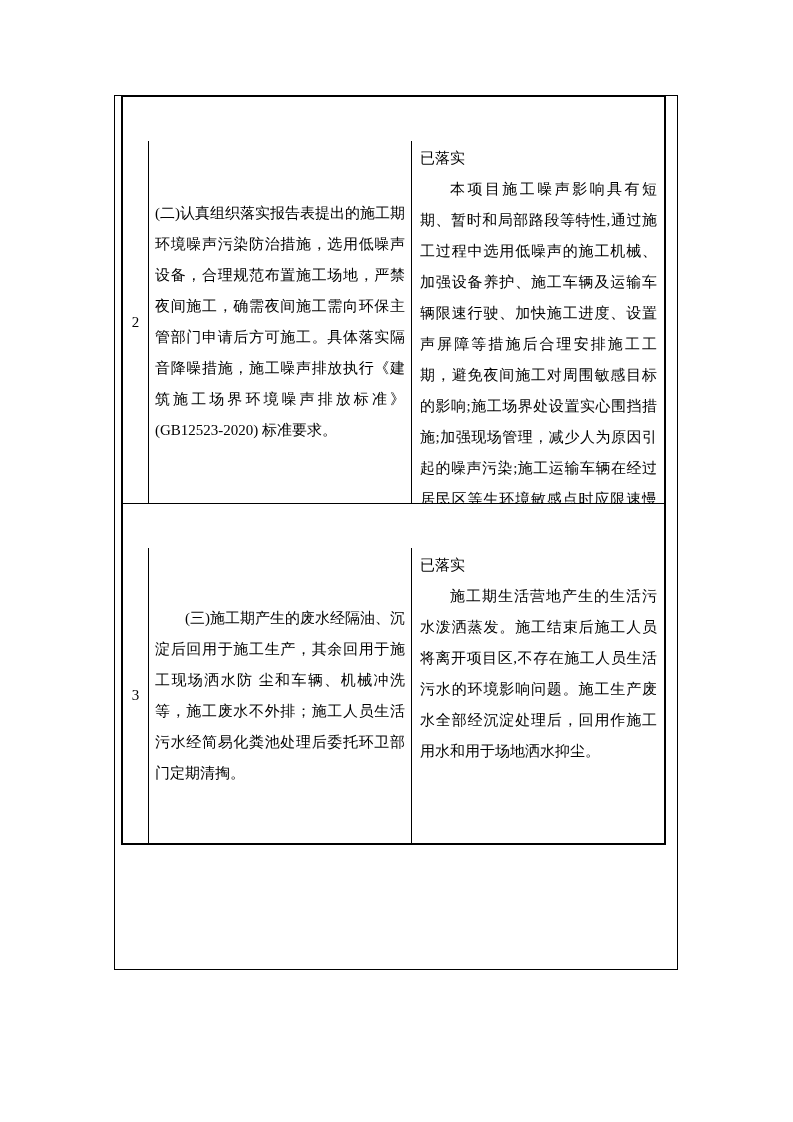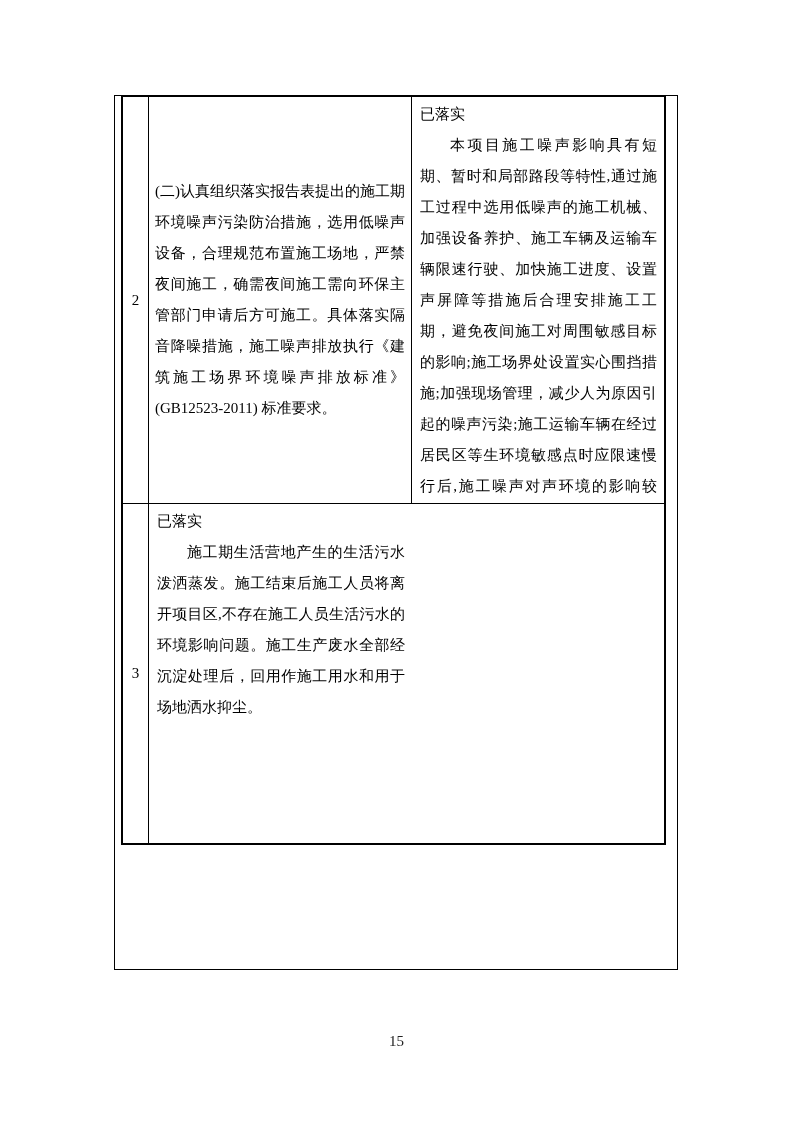--- a/index.html
+++ b/index.html
@@ -29,20 +29,21 @@
     height: 750px;
     border: 2px solid #000000;
     display: grid;
     grid-template-columns: 26px 263px 1fr;
     grid-template-rows: 407px 1fr;
   }
   .cell {
     border-right: 1px solid #000000;
     border-bottom: 1px solid #000000;
     overflow: hidden;
+    margin-top: 44px;
   }
   .cell.last-col { border-right: none; }
   .cell.last-row { border-bottom: none; }
   .cell-num {
     display: flex;
     align-items: center;
     justify-content: center;
     font-size: 15px;
   }
   .cell-measure {
@@ -85,33 +86,35 @@
 
 <div class="page">
 
   <div class="outer-border"></div>
 
   <div class="verify-table">
 
     <div class="cell cell-num">2</div>
 
     <div class="cell cell-measure">
-      <p>(二)认真组织落实报告表提出的施工期环境噪声污染防治措施，选用低噪声设备，合理规范布置施工场地，严禁夜间施工，确需夜间施工需向环保主管部门申请后方可施工。具体落实隔音降噪措施，施工噪声排放执行《建筑施工场界环境噪声排放标准》(GB12523-2011) 标准要求。</p>
+      <p>(二)认真组织落实报告表提出的施工期环境噪声污染防治措施，选用低噪声设备，合理规范布置施工场地，严禁夜间施工，确需夜间施工需向环保主管部门申请后方可施工。具体落实隔音降噪措施，施工噪声排放执行《建筑施工场界环境噪声排放标准》(GB12523-2020) 标准要求。</p>
     </div>
 
     <div class="cell cell-status last-col">
       <p class="status-label">已落实</p>
       <p class="indent">本项目施工噪声影响具有短期、暂时和局部路段等特性,通过施工过程中选用低噪声的施工机械、加强设备养护、施工车辆及运输车辆限速行驶、加快施工进度、设置声屏障等措施后合理安排施工工期，避免夜间施工对周围敏感目标的影响;施工场界处设置实心围挡措施;加强现场管理，减少人为原因引起的噪声污染;施工运输车辆在经过居民区等生环境敏感点时应限速慢行后,施工噪声对声环境的影响较小，在施工期间没有收到投诉。</p>
     </div>
 
     <div class="cell cell-num last-row">3</div>
 
+    <div class="cell cell-measure last-row">
+      <p class="indent">(三)施工期产生的废水经隔油、沉淀后回用于施工生产，其余回用于施工现场洒水防 尘和车辆、机械冲洗等，施工废水不外排；施工人员生活污水经简易化粪池处理后委托环卫部门定期清掏。</p>
+    </div>
 
     <div class="cell cell-status last-col last-row">
       <p class="status-label">已落实</p>
       <p class="indent">施工期生活营地产生的生活污水泼洒蒸发。施工结束后施工人员将离开项目区,不存在施工人员生活污水的环境影响问题。施工生产废水全部经沉淀处理后，回用作施工用水和用于场地洒水抑尘。</p>
     </div>
 
   </div>
 
-  <div class="page-number">15</div>
 
 </div>
 
 </body></html>

